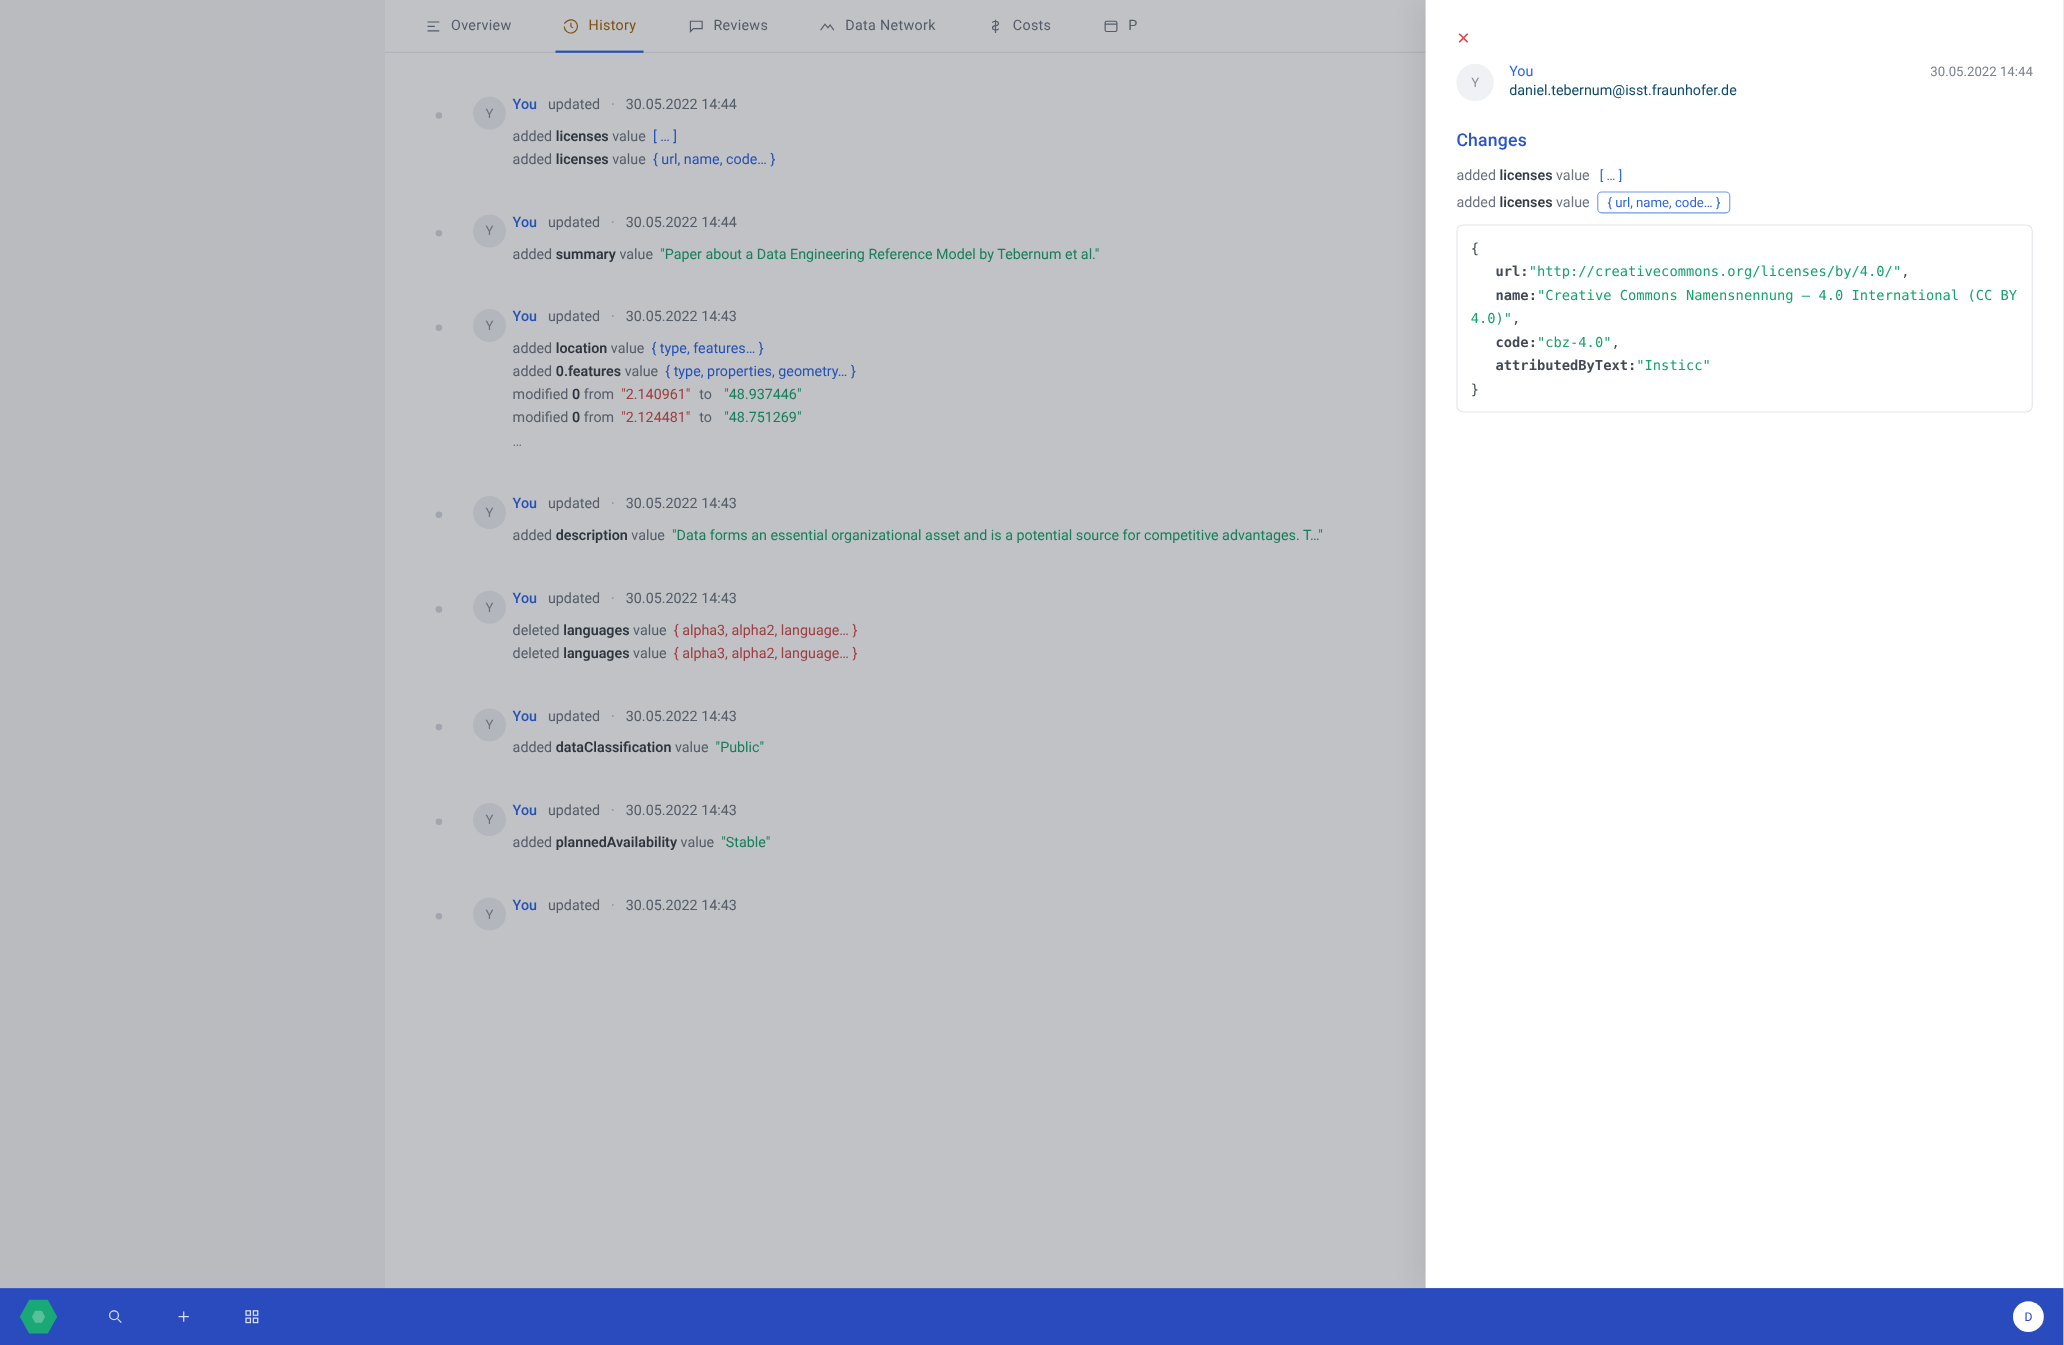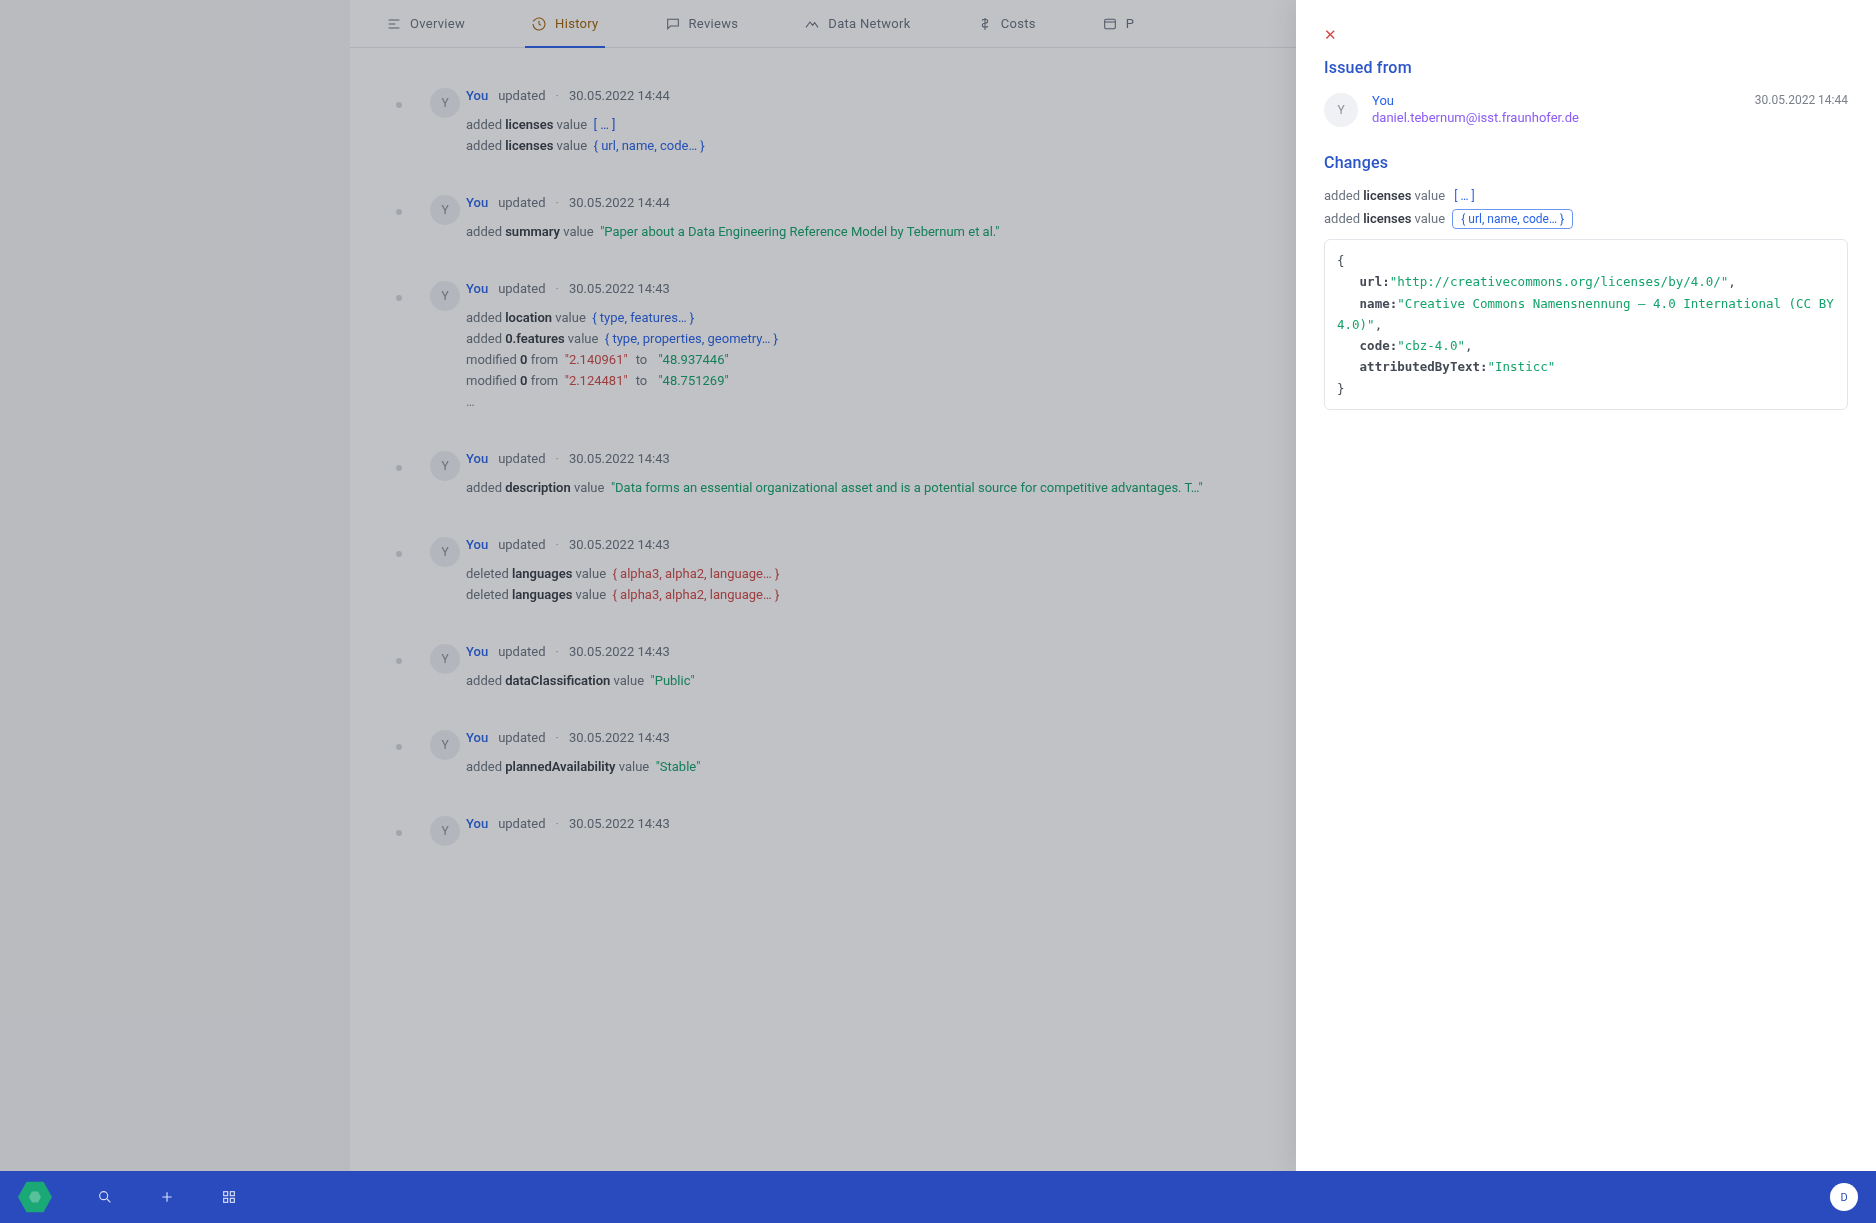--- a/index.html
+++ b/index.html
@@ -7,21 +7,21 @@
   body { position: relative; overflow: hidden; }
 
   
   .page {
     position: absolute; inset: 0; display: flex; flex-direction: column;
   }
   .main-area { flex: 1; display: flex; overflow: hidden; }
   .left-dead { width: 350px; background: #f5f6f8; }
   .content-col { flex: 1; background: #fff; display: flex; flex-direction: column; overflow: hidden; }
   .tabs {
-    display: flex; gap: 66px; padding: 0 36px; border-bottom: 1px solid #e6e8ec;
+    display: flex; gap: 46px; padding: 0 36px; border-bottom: 1px solid #e6e8ec;
     height: 48px; align-items: center; color: #6a7280; font-size: 13px;
   }
   .tab { display: inline-flex; align-items: center; gap: 8px; height: 100%; position: relative; cursor: pointer; letter-spacing: .3px; }
   .tab svg { width: 16px; height: 16px; fill: none; stroke: currentColor; stroke-width: 1.6; }
   .tab.active { color: #a16207; }
   .tab.active::after { content: ""; position: absolute; left: -6px; right: -6px; bottom: -1px; height: 2px; background: #2a63e8; }
 
   .history-list { flex: 1; overflow: auto; padding: 40px 40px 80px 40px; }
   .hgroup { position: relative; padding-left: 76px; margin-bottom: 42px; }
   .timeline-dot { position: absolute; left: 6px; top: 14px; width: 6px; height: 6px; border-radius: 50%; background: #d5d8df; }
@@ -46,21 +46,21 @@
     position: absolute; top: 0; right: 0; bottom: 52px; width: 580px;
     background: #fff; box-shadow: -6px 0 24px rgba(0,0,0,.08);
     padding: 26px 28px; overflow: auto;
   }
   .panel .close { color: #d94a4a; font-size: 15px; cursor: pointer; display: inline-block; margin-bottom: 14px; }
   .panel h3 { color: #2a55c8; font-size: 16px; font-weight: 500; margin-bottom: 16px; letter-spacing: .2px; }
   .issuer { display: flex; align-items: flex-start; gap: 14px; margin-bottom: 26px; }
   .issuer .avatar2 { width: 34px; height: 34px; border-radius: 50%; background: #f0f1f4; color: #8a8f99; display: flex; align-items: center; justify-content: center; font-size: 12px; flex: none; }
   .issuer .who { flex: 1; }
   .issuer .you { color: #2a63e8; font-size: 13px; }
-  .issuer .mail { color: #8b5cf6; font-size: 13px; margin-top: 2px; }
+  .issuer .mail { color: #0c4a6e; font-size: 13px; margin-top: 2px; }
   .issuer .ts { color: #7a808a; font-size: 12px; white-space: nowrap; }
   .panel .chline { font-size: 13px; color: #6b7380; margin-bottom: 6px; }
   .panel .chline .fld { color: #373c46; font-weight: 600; }
   .pill { display: inline-block; border: 1px solid #6e98f0; color: #2a63e8; border-radius: 4px; padding: 2px 8px; font-size: 12px; margin-left: 4px; }
   .pill.plain { border: none; padding: 0 2px; }
   .codebox {
     margin-top: 10px; border: 1px solid #e3e5ea; border-radius: 6px; padding: 10px 12px;
     font-family: ui-monospace, SFMono-Regular, Menlo, monospace; font-size: 12.5px;
     color: #444a55; line-height: 1.7; white-space: pre-wrap; word-break: break-word;
   }
@@ -228,21 +228,20 @@
           </div>
         </div>
     </div>
   </div>
 </div>
 
 <div class="scrim"></div>
 
 <div class="panel">
   <span class="close">✕</span>
-  <h3>Issued from</h3>
   <div class="issuer">
     <div class="avatar2">
         <span>Y</span>
       </div>
     <div class="who">
       <div class="you">You</div>
       <div class="mail">daniel.tebernum@isst.fraunhofer.de</div>
     </div>
     <div class="ts">30.05.2022 14:44</div>
   </div>

